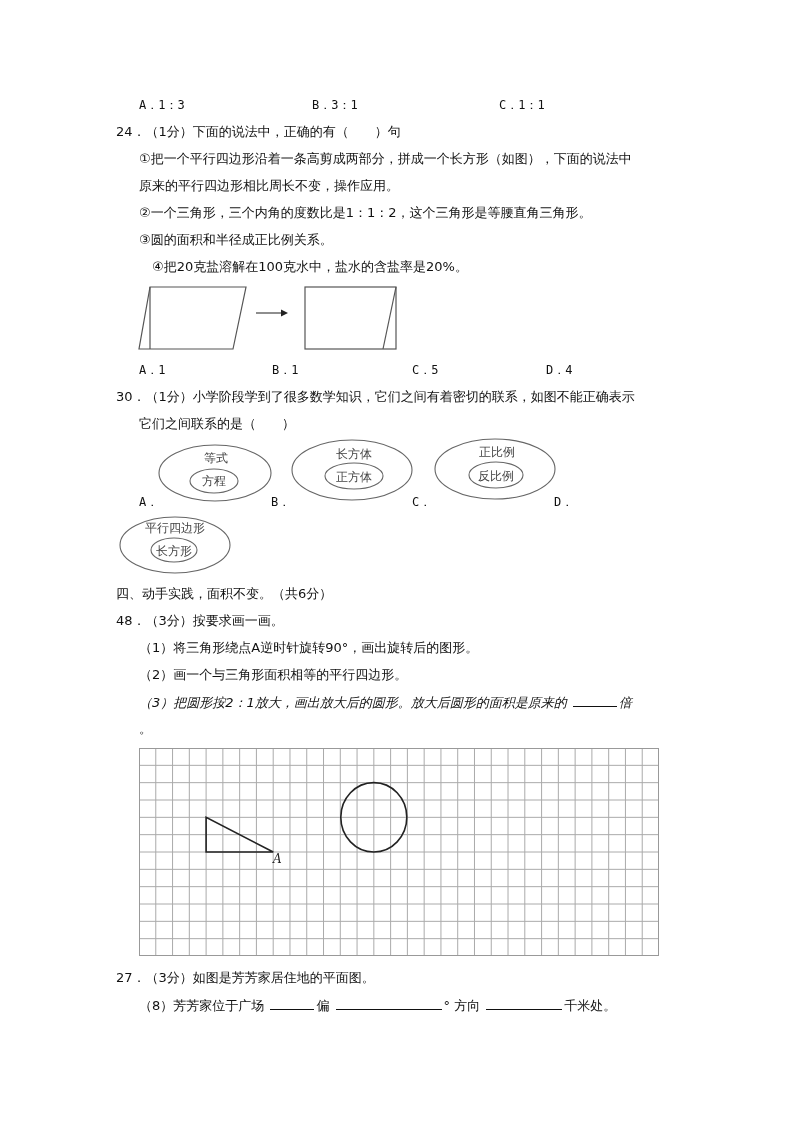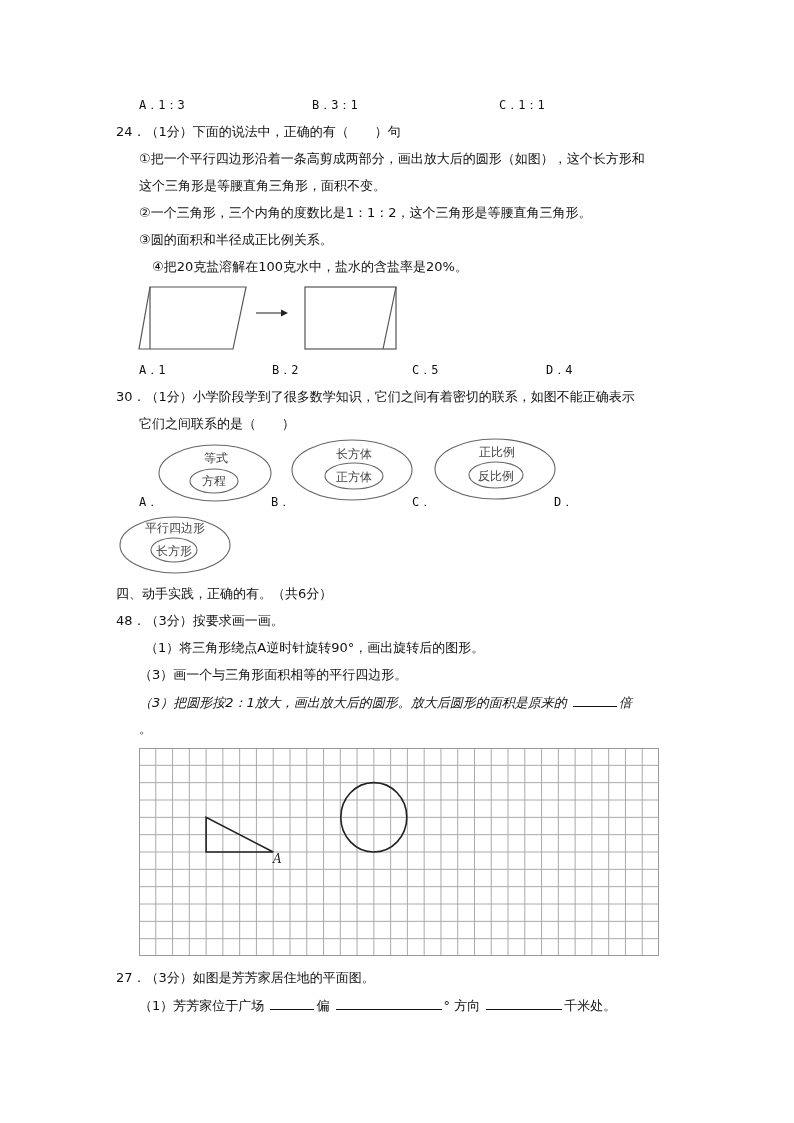--- a/index.html
+++ b/index.html
@@ -12,43 +12,43 @@
   .ell-label { font-family: "DejaVu Serif", "Liberation Serif", serif; font-size: 12px; fill: #444; }
 </style>
 </head>
 <body>
 
 <div class="t mono" style="left:139px;top:97px;">A．1：3</div>
 <div class="t mono" style="left:312px;top:97px;">B．3：1</div>
 <div class="t mono" style="left:499px;top:97px;">C．1：1</div>
 
 <div class="t" style="left:116px;top:124px;">24．（1分）下面的说法中，正确的有（　　）句</div>
-<div class="t" style="left:139px;top:151px;">①把一个平行四边形沿着一条高剪成两部分，画出放大后的圆形（如图），这个长方形和</div>
-<div class="t" style="left:139px;top:178px;">这个三角形是等腰直角三角形，面积不变。</div>
+<div class="t" style="left:139px;top:151px;">①把一个平行四边形沿着一条高剪成两部分，拼成一个长方形（如图），下面的说法中</div>
+<div class="t" style="left:139px;top:178px;">原来的平行四边形相比周长不变，操作应用。</div>
 <div class="t" style="left:139px;top:205px;">②一个三角形，三个内角的度数比是1：1：2，这个三角形是等腰直角三角形。</div>
 <div class="t" style="left:139px;top:232px;">③圆的面积和半径成正比例关系。</div>
 <div class="t" style="left:152px;top:259px;">④把20克盐溶解在100克水中，盐水的含盐率是20%。</div>
 
 <svg style="left:0;top:0;" width="794" height="1123" viewBox="0 0 794 1123">
   <g stroke="#555" stroke-width="1.2" fill="none">
     <polygon points="150,287 246,287 233,349 139,349"></polygon>
     <line x1="150" y1="287" x2="150" y2="349"></line>
   </g>
   <g stroke="#444" stroke-width="1.2" fill="#222">
     <line x1="256" y1="313" x2="282" y2="313"></line>
     <polygon points="281,309.5 288,313 281,316.5" stroke="none"></polygon>
   </g>
   <g stroke="#555" stroke-width="1.2" fill="none">
     <rect x="305" y="287" width="91" height="62"></rect>
     <line x1="396" y1="287" x2="383" y2="349"></line>
   </g>
 </svg>
 
 <div class="t mono" style="left:139px;top:362px;">A．1</div>
-<div class="t mono" style="left:272px;top:362px;">B．2</div>
+<div class="t mono" style="left:272px;top:362px;">B．1</div>
 <div class="t mono" style="left:412px;top:362px;">C．5</div>
 <div class="t mono" style="left:546px;top:362px;">D．4</div>
 
 <div class="t" style="left:116px;top:389px;">30．（1分）小学阶段学到了很多数学知识，它们之间有着密切的联系，如图不能正确表示</div>
 <div class="t" style="left:139px;top:416px;">它们之间联系的是（　　）</div>
 
 <svg style="left:0;top:0;" width="794" height="1123" viewBox="0 0 794 1123">
 
   <g fill="none" stroke="#666" stroke-width="1.1">
     <ellipse cx="215" cy="473" rx="56" ry="28"></ellipse>
@@ -77,25 +77,25 @@
   </g>
   <text class="ell-label" x="175" y="532" text-anchor="middle">平行四边形</text>
   <text class="ell-label" x="174" y="555" text-anchor="middle">长方形</text>
 </svg>
 
 <div class="t mono" style="left:139px;top:494px;">A．</div>
 <div class="t mono" style="left:271px;top:494px;">B．</div>
 <div class="t mono" style="left:412px;top:494px;">C．</div>
 <div class="t mono" style="left:554px;top:494px;">D．</div>
 
-<div class="t" style="left:116px;top:586px;">四、动手实践，正确的有。（共6分）</div>
+<div class="t" style="left:116px;top:586px;">四、动手实践，面积不变。（共6分）</div>
 
 <div class="t" style="left:116px;top:613px;">48．（3分）按要求画一画。</div>
-<div class="t" style="left:145px;top:640px;">（1）将三角形绕点A逆时针旋转90°，画出旋转后的图形。</div>
-<div class="t" style="left:139px;top:667px;">（3）画一个与三角形面积相等的平行四边形。</div>
+<div class="t" style="left:139px;top:640px;">（1）将三角形绕点A逆时针旋转90°，画出旋转后的图形。</div>
+<div class="t" style="left:139px;top:667px;">（2）画一个与三角形面积相等的平行四边形。</div>
 <div class="t" style="left:139px;top:694px;font-style:italic;">
   <span>（3）把圆形按2：1放大，画出放大后的圆形。放大后圆形的面积是原来的</span>
   <span class="blank" style="width:44px;"></span><span>倍</span>
 </div>
 <div class="t" style="left:139px;top:721px;">。</div>
 
 <svg style="left:139px;top:748px;" width="520" height="208" viewBox="0 0 520 208">
   <g id="grid-lines" stroke="#aaa" stroke-width="1">
       <line x1="16.77" x2="16.77" y1="0" y2="208"></line>
       <line x1="33.55" x2="33.55" y1="0" y2="208"></line>
@@ -140,17 +140,17 @@
       <line y1="190.67" y2="190.67" x1="0" x2="520"></line>
     </g>
   <rect x="0.5" y="0.5" width="519" height="207" fill="none" stroke="#999" stroke-width="1"></rect>
   <polygon points="67.1,69.3 67.1,104 134.2,104" fill="none" stroke="#222" stroke-width="1.6"></polygon>
   <ellipse cx="234.8" cy="69.3" rx="33" ry="34.7" fill="none" stroke="#222" stroke-width="1.6"></ellipse>
   <text x="134" y="115" font-family="DejaVu Serif, Liberation Serif, serif" font-style="italic" font-size="12" fill="#222">A</text>
 </svg>
 
 <div class="t" style="left:116px;top:970px;">27．（3分）如图是芳芳家居住地的平面图。</div>
 <div class="t" style="left:139px;top:997px;">
-  <span>（1）芳芳家位于广场</span>
+  <span>（8）芳芳家位于广场</span>
   <span class="blank" style="width:44px;"></span><span>偏</span>
   <span class="blank" style="width:106px;"></span><span>° 方向</span>
   <span class="blank" style="width:76px;"></span><span>千米处。</span>
 </div>
 
 </body></html>

